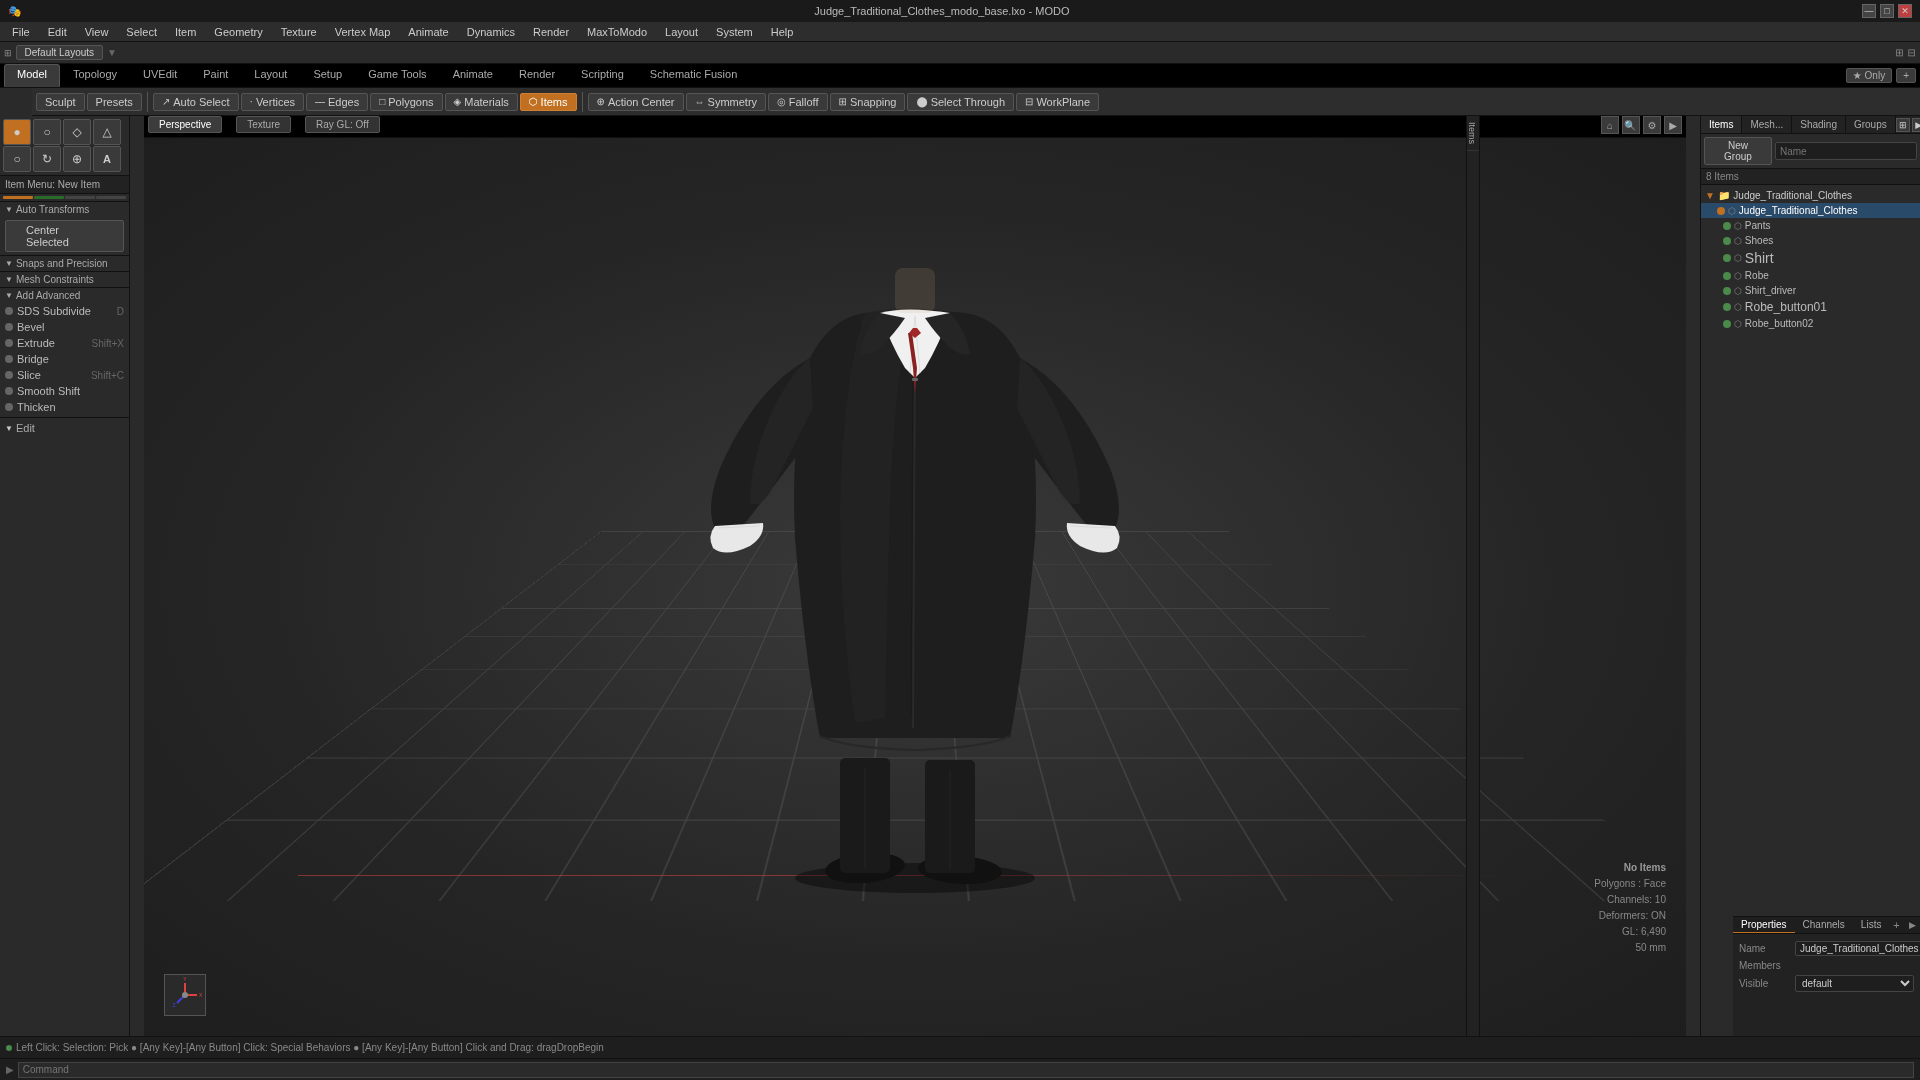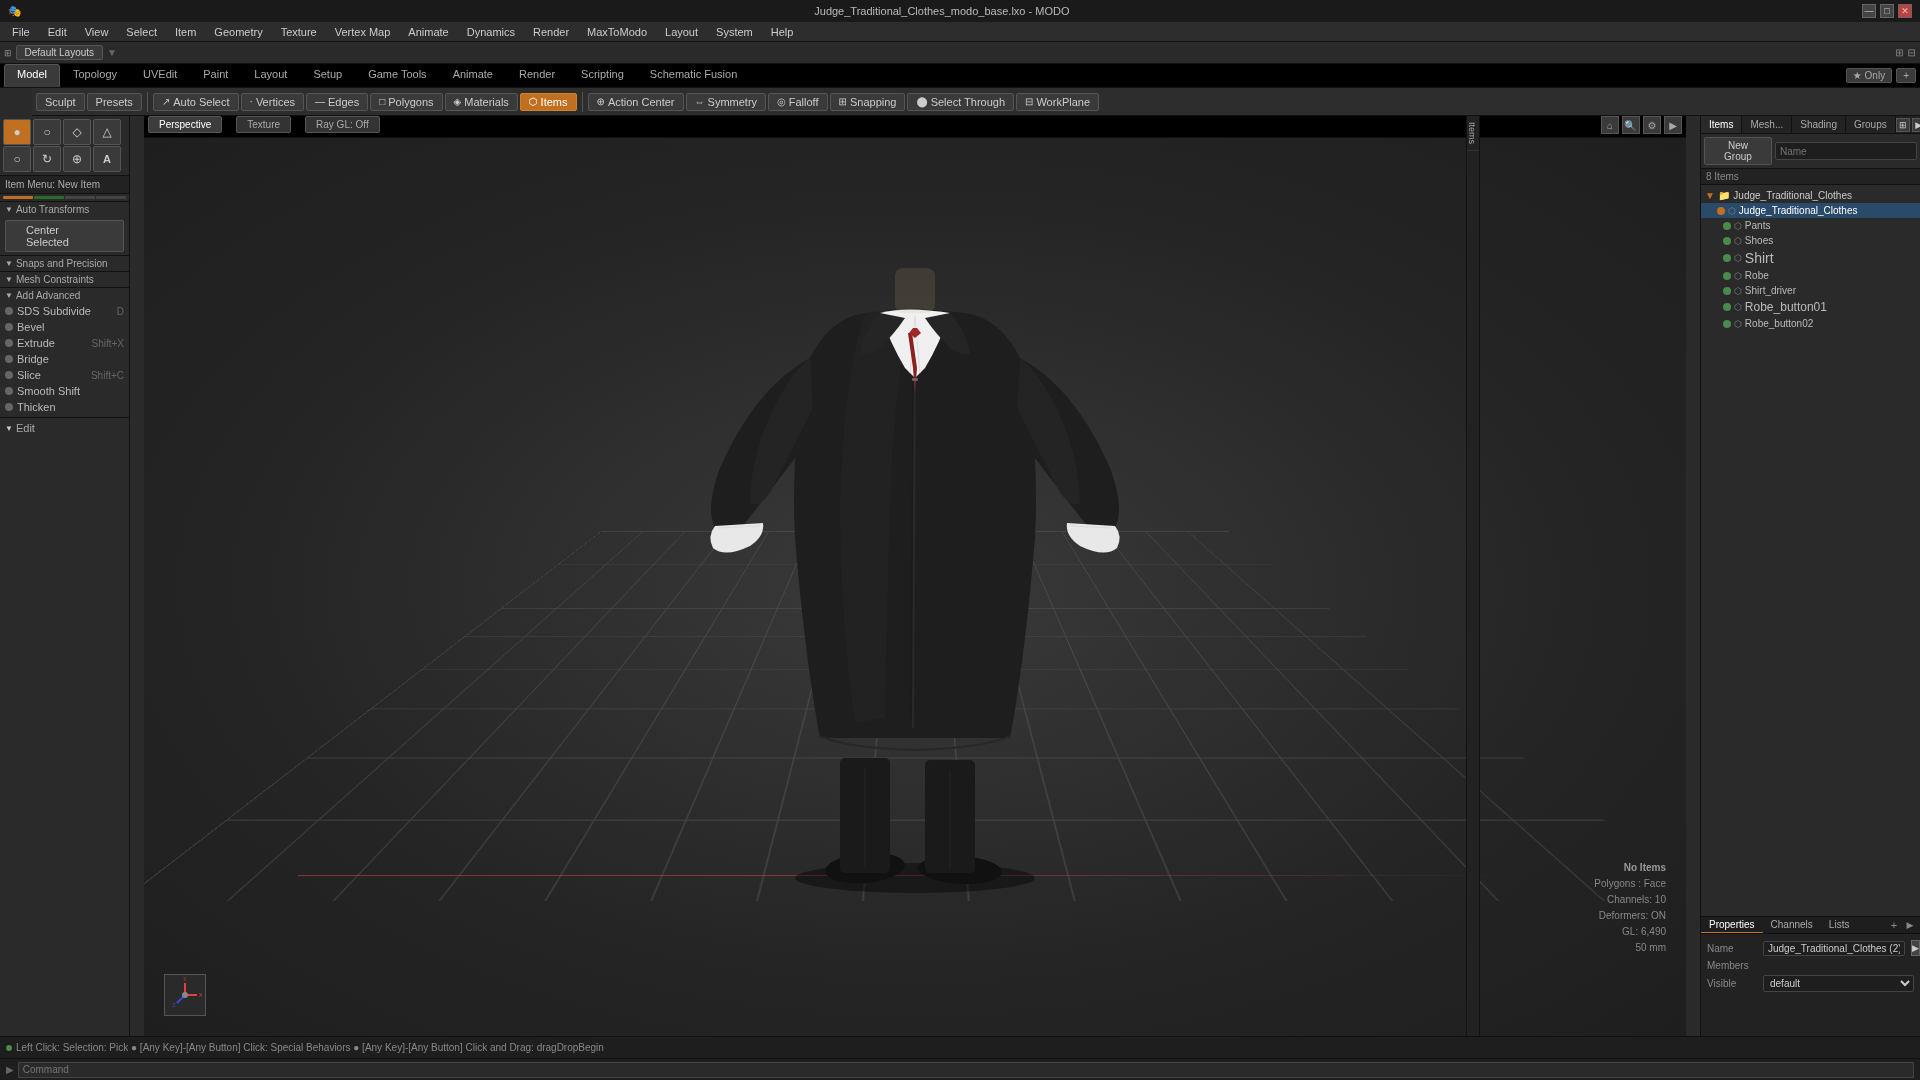--- a/index.html
+++ b/index.html
@@ -334,20 +334,21 @@
       background: #4a8a4a;
       flex-shrink: 0;
     }
     .scene-item .vis-dot.orange { background: #c07020; }
 
     
     #right-panel-bottom {
       height: 120px;
       background: #222;
       border-top: 1px solid #111;
+      margin-left: 32px;
     }
     #rp-bottom-tabs {
       display: flex;
       background: #1e1e1e;
       border-bottom: 1px solid #111;
     }
     .rp-bottom-tab {
       padding: 2px 8px;
       font-size: 10px;
       color: #aaa;

